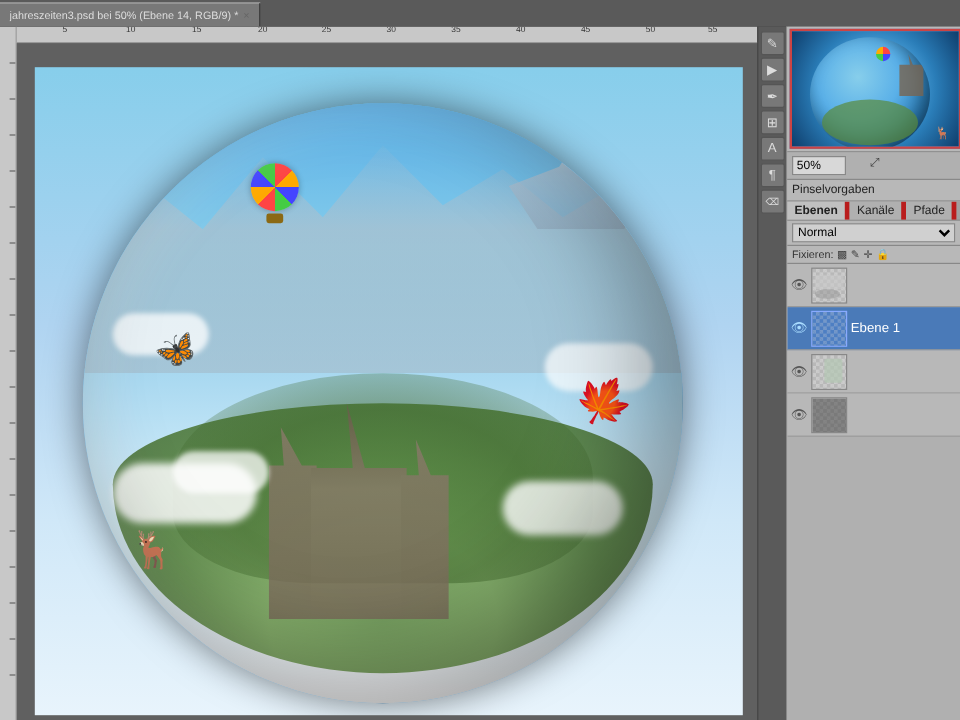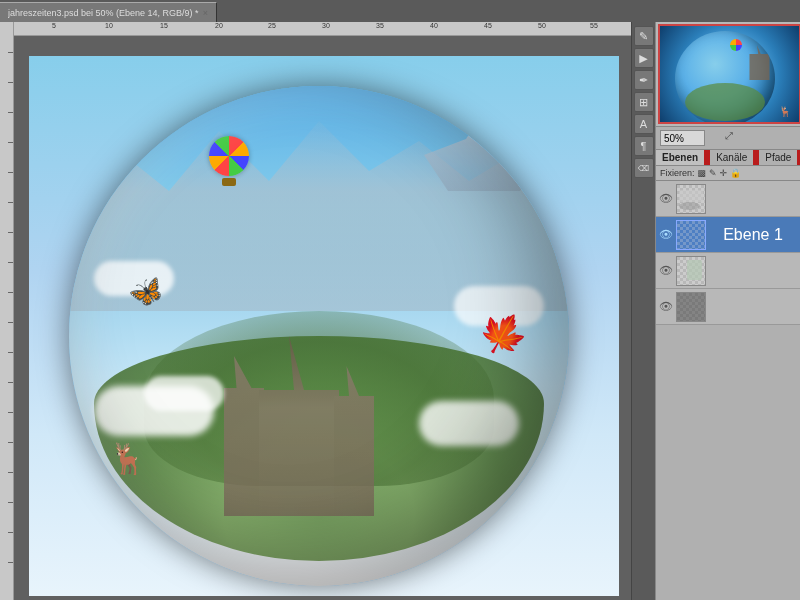--- a/index.html
+++ b/index.html
@@ -374,21 +374,21 @@
       display: flex;
       background: #a0a0a0;
       border-bottom: 1px solid #888;
     }
     .layers-tab {
       padding: 2px 6px;
       font-size: 10px;
       cursor: pointer;
       color: #222;
       background: #b0b0b0;
-      border-right: 6px solid #b91c1c;
+      border-right: 4px solid #b91c1c;
     }
     .layers-tab.active {
       background: #c0c0c0;
       font-weight: bold;
     }
 
     .layer-blend-row {
       display: flex;
       align-items: center;
       padding: 2px 4px;
@@ -475,26 +475,25 @@
     .layer-thumb-img {
       position: absolute;
       top: 0; left: 0; right: 0; bottom: 0;
       background: rgba(100,140,100,0.6);
     }
     .layer-thumb-img.blue { background: rgba(80,130,200,0.7); }
     .layer-thumb-img.dark { background: rgba(60,60,60,0.5); }
 
     .layer-name {
       flex: 1;
-      font-size: 16px;
+      font-size: 11px;
       color: #222;
       white-space: nowrap;
       overflow: hidden;
       text-overflow: ellipsis;
-      text-align: center;
     }
     .layer-row.active .layer-name { color: white; }
 
     
     .layers-list::-webkit-scrollbar { width: 8px; }
     .layers-list::-webkit-scrollbar-track { background: #aaa; }
     .layers-list::-webkit-scrollbar-thumb { background: #888; border-radius: 2px; }
 
     
     .cathedral-complex {
@@ -678,28 +677,34 @@
           <div style="position:absolute;bottom:5%;right:5%;font-size:10px;color:#8B6914;">🦌</div>
         </div>
       </div>
     </div>
 
     <div class="zoom-row">
       <input class="zoom-input" type="text" value="50%" style="">
       <span class="zoom-icon">⤢</span>
     </div>
 
+    <div class="brush-row">Pinselvorgaben</div>
 
     <div class="layers-panel">
       <div class="layers-tabs">
         <div class="layers-tab active">Ebenen</div>
         <div class="layers-tab">Kanäle</div>
         <div class="layers-tab">Pfade</div>
       </div>
 
+      <div class="layer-blend-row">
+        <select class="blend-select">
+          <option>Normal</option>
+        </select>
+      </div>
 
       <div class="layer-lock-row">
         <span>Fixieren:</span>
         <span class="lock-icon">▩</span>
         <span class="lock-icon">✎</span>
         <span class="lock-icon">✛</span>
         <span class="lock-icon">🔒</span>
       </div>
 
       <div class="layers-list">

